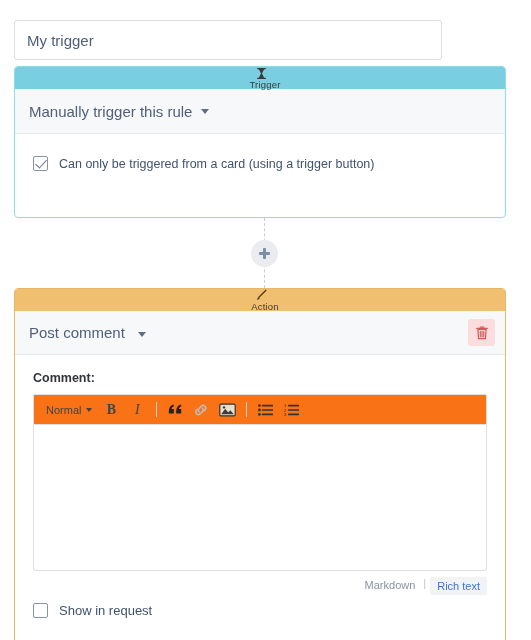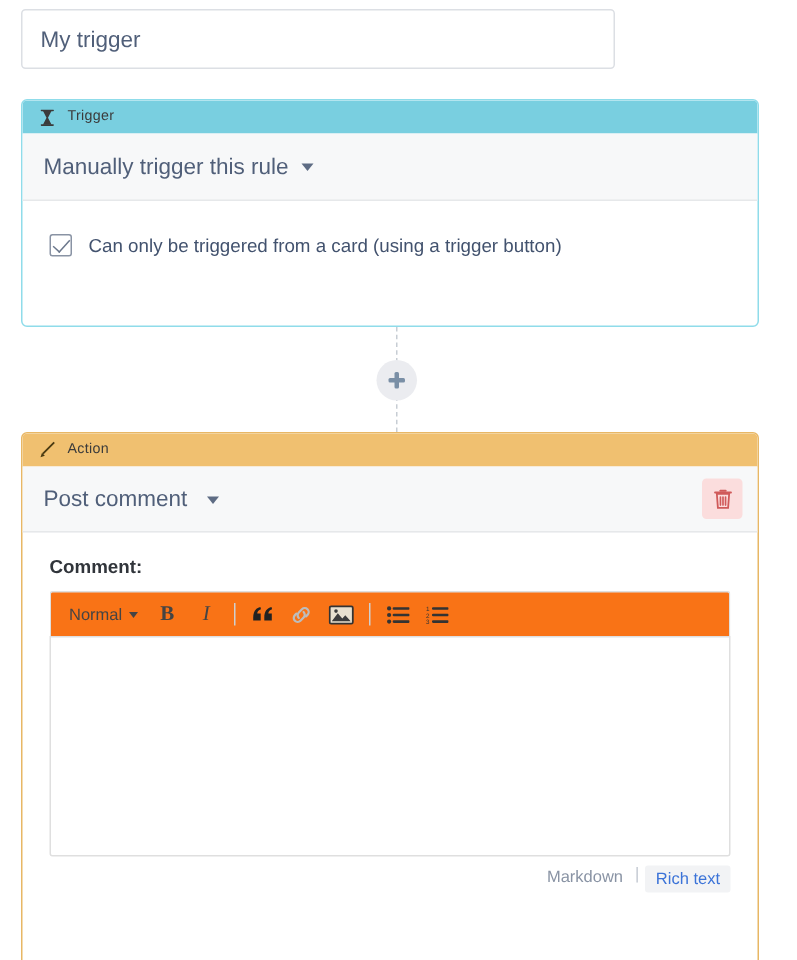--- a/index.html
+++ b/index.html
@@ -18,22 +18,22 @@
     position: relative;
     width: 531px;
     height: 640px;
     padding: 0;
   }
 
   
   .name-input-wrap {
     position: absolute;
     left: 14px;
-    top: 6px;
-    width: 396px;
+    top: 20px;
+    width: 428px;
     height: 40px;
   }
   .name-input {
     width: 100%;
     height: 100%;
     border: 1px solid #dcdfe4;
     border-radius: 3px;
     background: #ffffff;
     font-family: "Liberation Sans", sans-serif;
     font-size: 15px;
@@ -50,20 +50,21 @@
     overflow: hidden;
   }
   .card-header {
     height: 22px;
     display: flex;
     align-items: center;
     padding: 0 0 0 10px;
     font-size: 9.5px;
     letter-spacing: .2px;
     color: #3b3b3b;
+    flex-direction: column;
   }
   .card-header .hdr-icon {
     width: 13px;
     height: 13px;
     display: inline-flex;
     align-items: center;
     justify-content: center;
     margin-right: 7px;
   }
   .card-header .hdr-label { line-height: 1; }
@@ -436,15 +437,19 @@
 
       <div class="editor-footer">
         <div class="mode-toggle">
           <span class="mode-md">Markdown</span>
           <span class="mode-pipe">|</span>
           <span class="mode-rich">Rich text</span>
         </div>
       </div>
     </div>
 
+    <div class="bottom-check-row">
+      <span class="cb"></span>
+      <span class="check-text">Show in request</span>
+    </div>
   </div>
 
 </div>
 
 </body></html>

